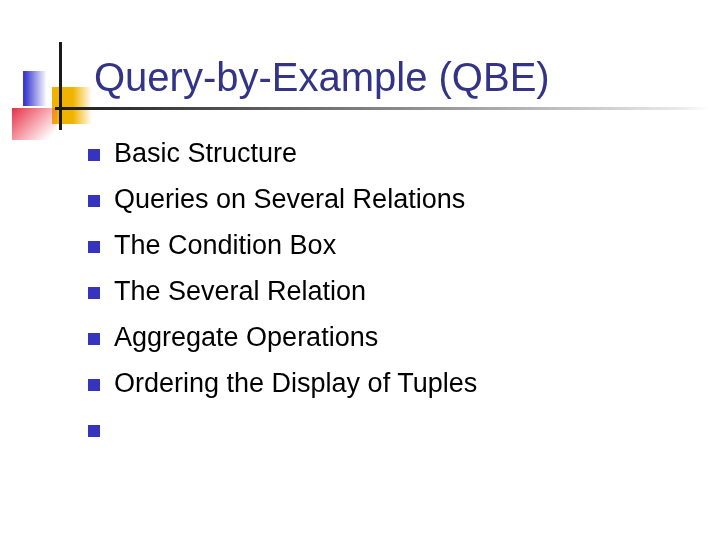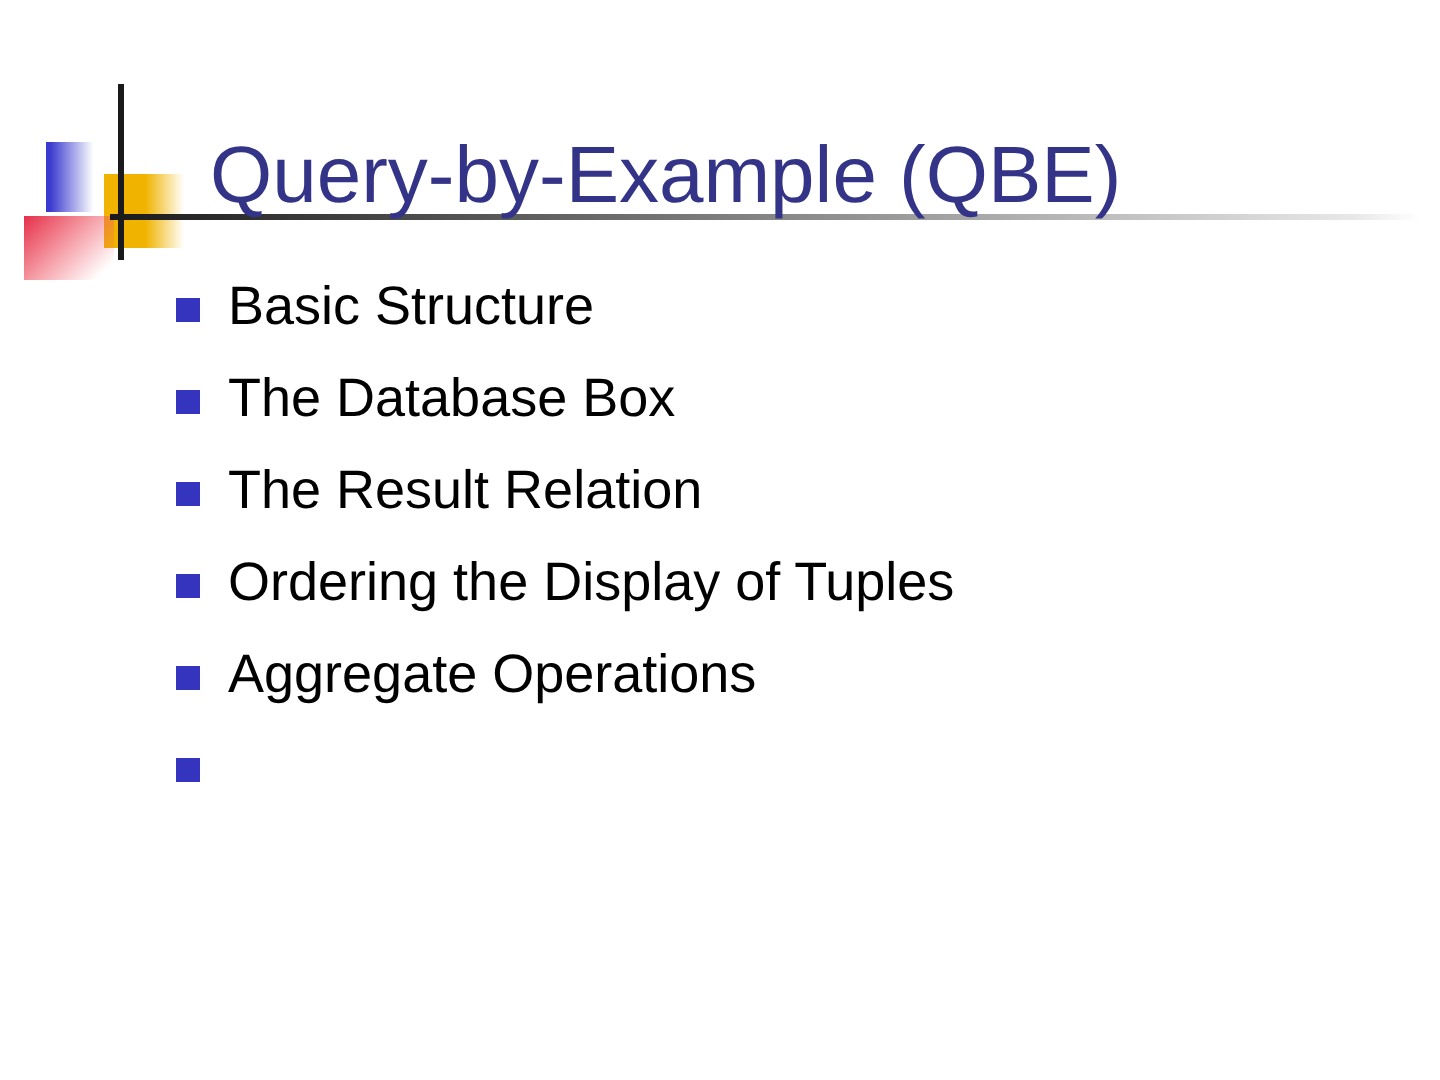--- a/index.html
+++ b/index.html
@@ -45,21 +45,21 @@
     position: absolute;
     left: 55px; top: 107px;
     width: 655px; height: 3px;
     background: linear-gradient(to right, var(--rule-dark) 0%, #5a5a5a 30%, #9a9a9a 60%, #e8e8e8 95%, rgba(255,255,255,0) 100%);
   }
 
   
   .title {
     position: absolute;
     left: 94px; top: 57px;
-    margin: 11px;
+    margin: 0;
     font-size: 40px;
     font-weight: 400;
     line-height: 1;
     letter-spacing: 0px;
     color: var(--title-text);
     white-space: nowrap;
   }
 
   
   .bullets {
@@ -100,31 +100,35 @@
 
   <h1 class="title">Query-by-Example (QBE)</h1>
 
   <ul class="bullets">
       <li>
         <span class="bullet-square"></span>
         <span>Basic Structure</span>
       </li>
       <li>
         <span class="bullet-square"></span>
-        <span>The Database Box</span>
+        <span>Queries on Several Relations</span>
       </li>
       <li>
         <span class="bullet-square"></span>
-        <span>The Result Relation</span>
+        <span>The Condition Box</span>
+      </li>
+      <li>
+        <span class="bullet-square"></span>
+        <span>The Several Relation</span>
+      </li>
+      <li>
+        <span class="bullet-square"></span>
+        <span>Aggregate Operations</span>
       </li>
       <li>
         <span class="bullet-square"></span>
         <span>Ordering the Display of Tuples</span>
-      </li>
-      <li>
-        <span class="bullet-square"></span>
-        <span>Aggregate Operations</span>
       </li>
       <li>
         <span class="bullet-square"></span>
       </li>
     </ul>
 </div>
 
 </body></html>

